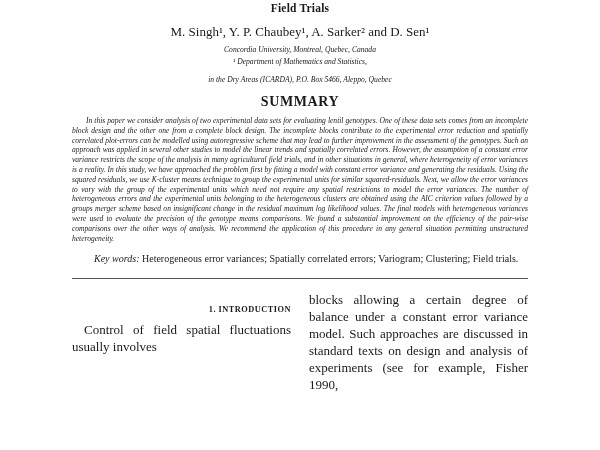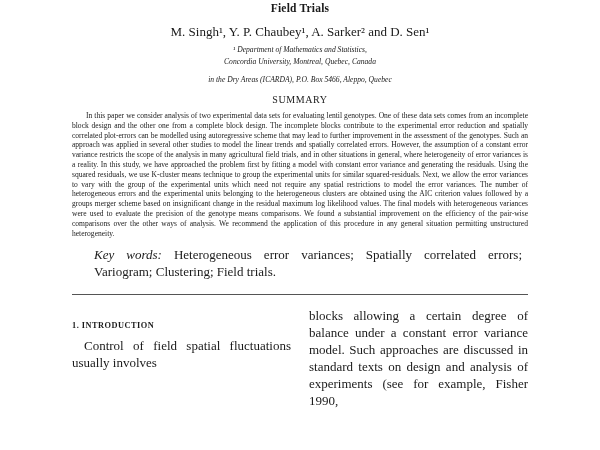--- a/index.html
+++ b/index.html
@@ -42,37 +42,38 @@
     font-style: italic;
     font-size: 7.6px;
     line-height: 1.32;
     margin-bottom: 2px;
   }
   .affil-block {
     margin-bottom: 8px;
   }
   .summary-head {
     text-align: center;
-    font-weight: normal;
-    font-size: 10px;
+    font-weight: bold;
+    font-size: 14px;
     letter-spacing: 0.6px;
     margin-top: 9px;
     margin-bottom: 6px;
   }
   .summary-body {
     font-size: 7.55px;
     line-height: 1.30;
     text-align: justify;
     text-indent: 14px;
     margin: 0;
     hyphens: auto;
+    font-style: italic;
     -webkit-hyphens: auto;
   }
   .keywords {
-    font-size: 13px;
+    font-size: 10px;
     line-height: 1.30;
     text-align: justify;
     margin-top: 9px;
     padding-left: 22px;
     padding-right: 6px;
   }
   .keywords .kw-label {
     font-style: italic;
   }
   .rule {
@@ -83,21 +84,21 @@
   .columns {
     display: flex;
     gap: 18px;
     margin-top: 12px;
   }
   .col {
     flex: 1 1 0;
     min-width: 0;
   }
   .section-head {
-    text-align: left;
+    text-align: right;
     font-weight: bold;
     font-size: 8.3px;
     letter-spacing: 0.5px;
     margin: 14px 0 7px 0;
   }
   .body-text {
     font-size: 13px;
     line-height: 1.31;
     text-align: justify;
     margin: 0;
@@ -112,22 +113,22 @@
 <body>
 
 <div class="page">
   <div class="inner">
 
     <div class="title">Field Trials</div>
 
     <div class="authors">M. Singh¹, Y. P. Chaubey¹, A. Sarker² and D. Sen¹</div>
 
     <div class="affil-block">
+      <div class="affil">Concordia University, Montreal, Quebec, Canada</div>
       <div class="affil">¹ Department of Mathematics and Statistics,</div>
-      <div class="affil">Concordia University, Montreal, Quebec, Canada</div>
     </div>
 
     <div class="affil-block">
       <div class="affil">in the Dry Areas (ICARDA), P.O. Box 5466, Aleppo, Quebec</div>
     </div>
 
     <div class="summary-head">SUMMARY</div>
 
     <p class="summary-body">In this paper we consider analysis of two experimental data sets for evaluating lentil genotypes. One of these data sets comes from an incomplete block design and the other one from a complete block design. The incomplete blocks contribute to the experimental error reduction and spatially correlated plot-errors can be modelled using autoregressive scheme that may lead to further improvement in the assessment of the genotypes. Such an approach was applied in several other studies to model the linear trends and spatially correlated errors. However, the assumption of a constant error variance restricts the scope of the analysis in many agricultural field trials, and in other situations in general, where heterogeneity of error variances is a reality. In this study, we have approached the problem first by fitting a model with constant error variance and generating the residuals. Using the squared residuals, we use K-cluster means technique to group the experimental units for similar squared-residuals. Next, we allow the error variances to vary with the group of the experimental units which need not require any spatial restrictions to model the error variances. The number of heterogeneous errors and the experimental units belonging to the heterogeneous clusters are obtained using the AIC criterion values followed by a groups merger scheme based on insignificant change in the residual maximum log likelihood values. The final models with heterogeneous variances were used to evaluate the precision of the genotype means comparisons. We found a substantial improvement on the efficiency of the pair-wise comparisons over the other ways of analysis. We recommend the application of this procedure in any general situation permitting unstructured heterogeneity.</p>
 

